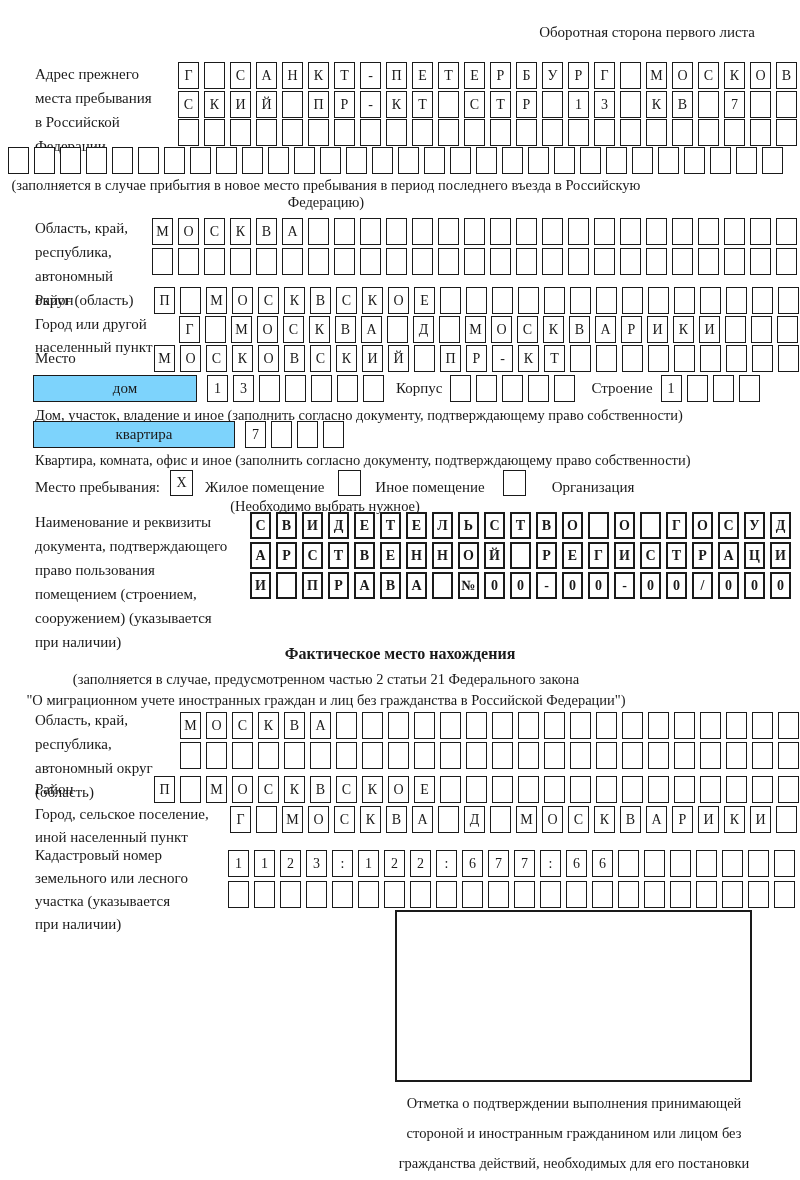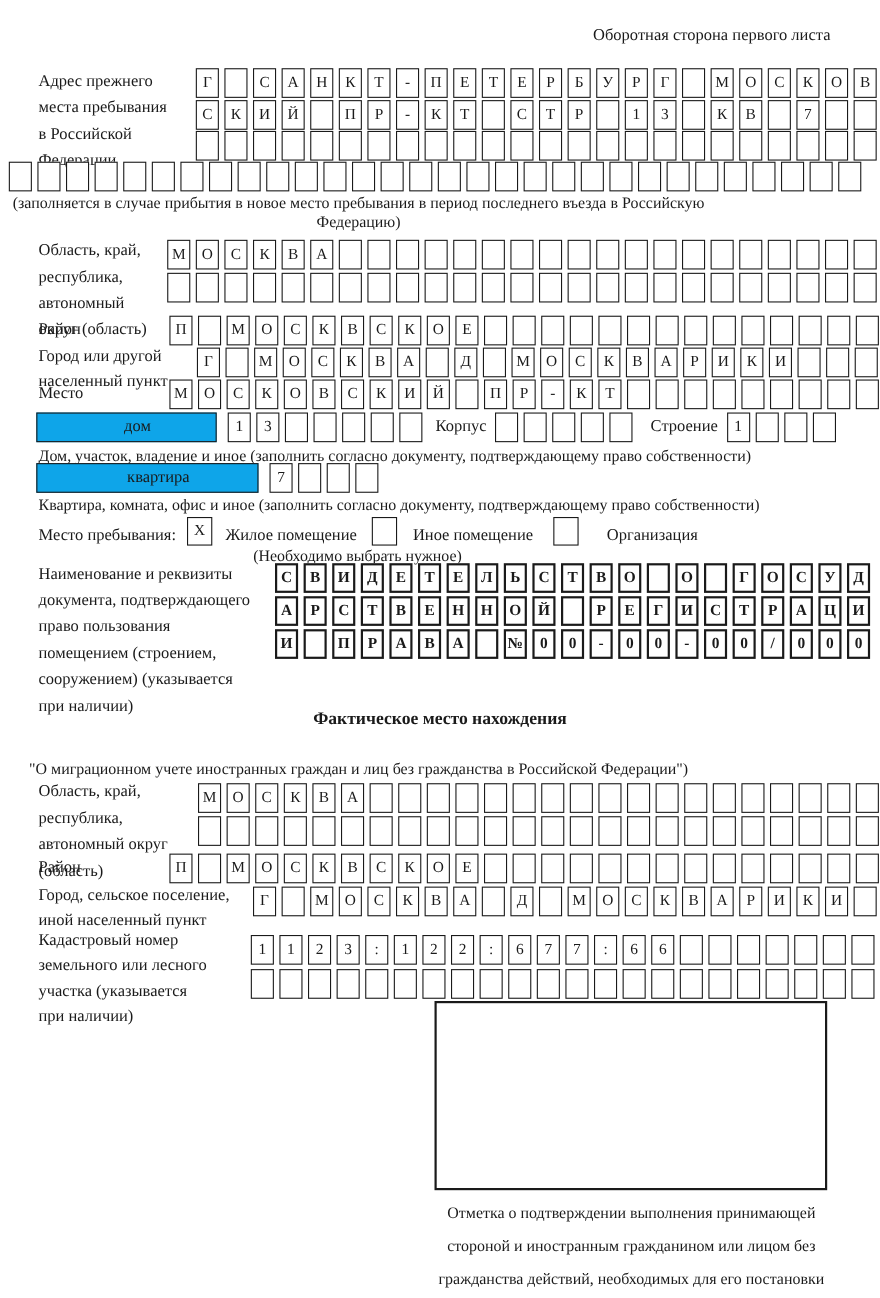--- a/index.html
+++ b/index.html
@@ -31,21 +31,21 @@
     font-size:14px;
     background:#fff;
   }
   .bold-cells .cell { border-width:2px; font-weight:600; }
   .labelbox {
     flex:none;
     height:27px;
     border:1.6px solid #1a1a1a;
     display:flex; align-items:center; justify-content:center;
     font-size:15px;
-    background:#0ea5e9;
+    background:#7dd3fc;
     padding-left:20px;
   }
   .inline-lbl {
     flex:none;
     font-size:15px;
     display:flex; align-items:center;
   }
   .caption {
     position:absolute;
     font-size:14px;
@@ -476,20 +476,21 @@
       <div class="cell">-</div>
       <div class="cell">0</div>
       <div class="cell">0</div>
       <div class="cell">/</div>
       <div class="cell">0</div>
       <div class="cell">0</div>
       <div class="cell">0</div>
     </div>
 
   <div class="sect-title" style="top:645px;">Фактическое место нахождения</div>
+  <div class="caption center" style="top:671px; font-size:14.5px;">(заполняется в случае, предусмотренном частью 2 статьи 21 Федерального закона</div>
   <div class="caption center" style="top:692px; font-size:14.5px;">"О миграционном учете иностранных граждан и лиц без гражданства в Российской Федерации")</div>
 
   <div class="lbl" style="left:35px; top:708px;">Область, край,
 республика,
 автономный округ
 (область)</div>
   <div class="row" style="left:180px; top:712px;">
       <div class="cell">М</div>
       <div class="cell">О</div>
       <div class="cell">С</div>

